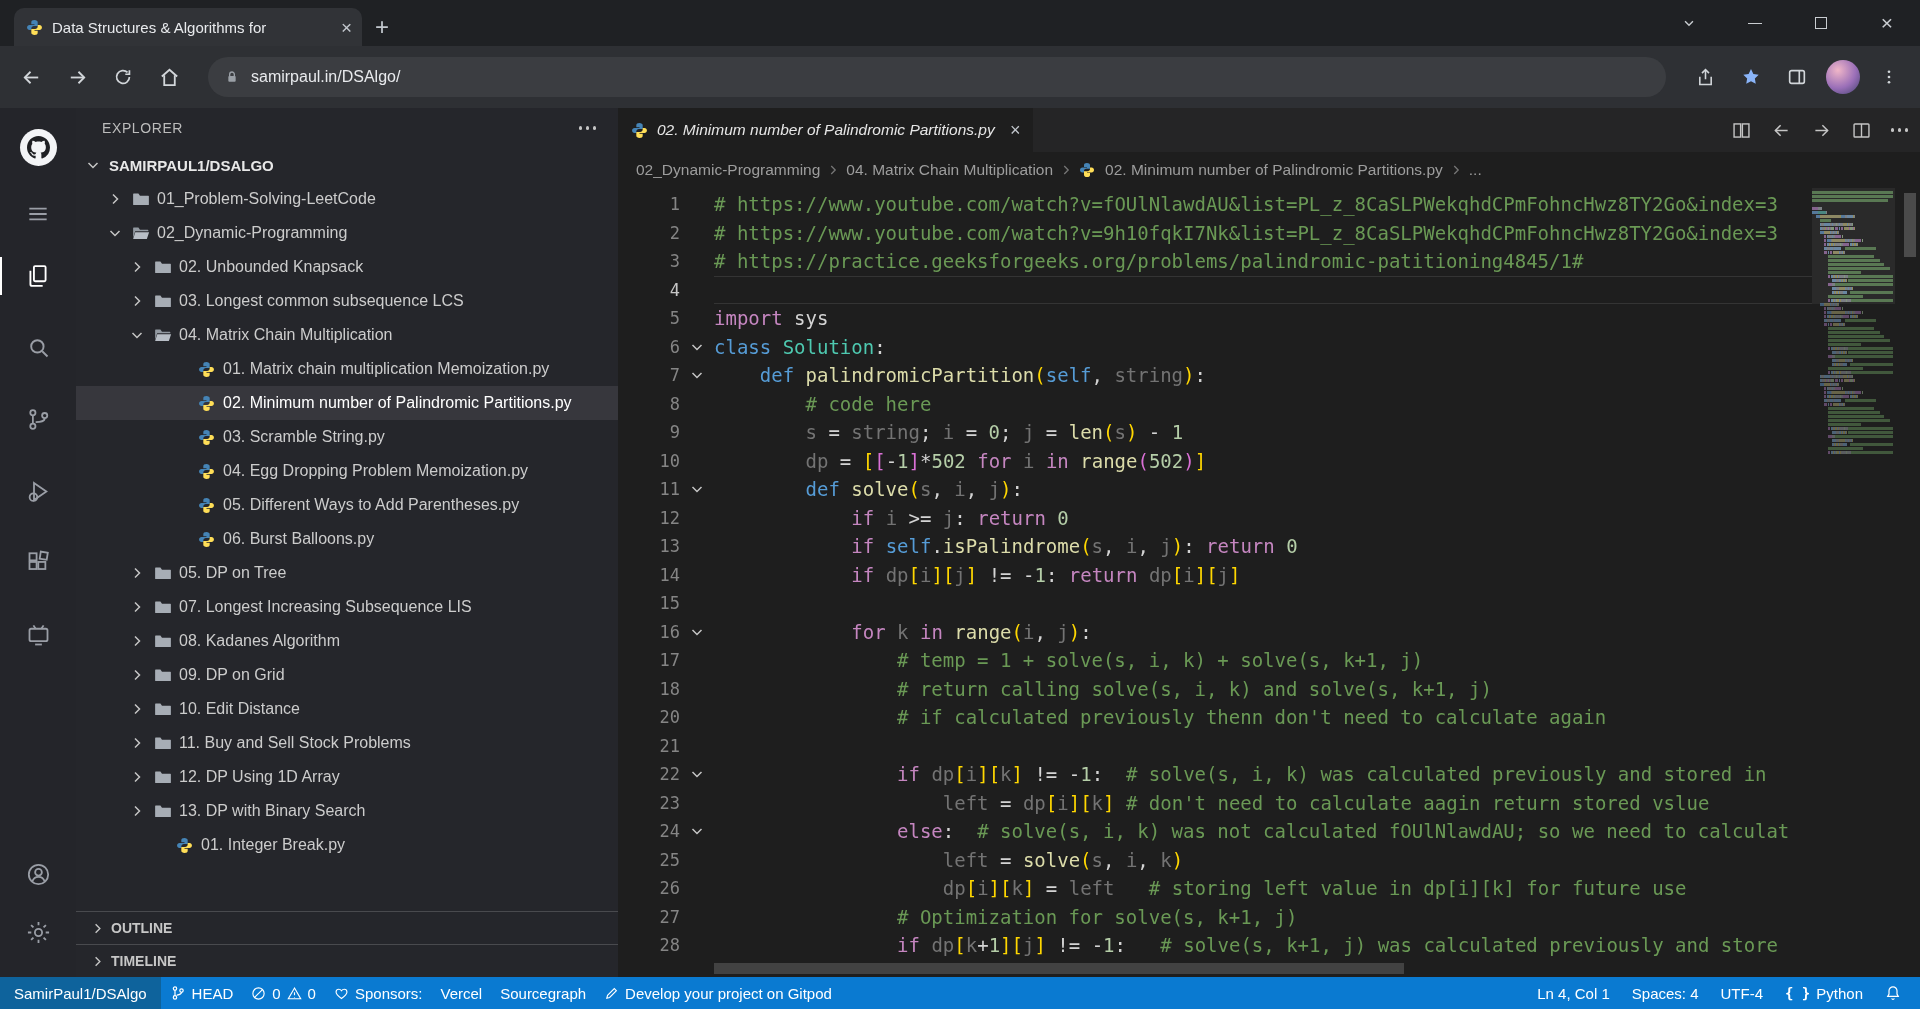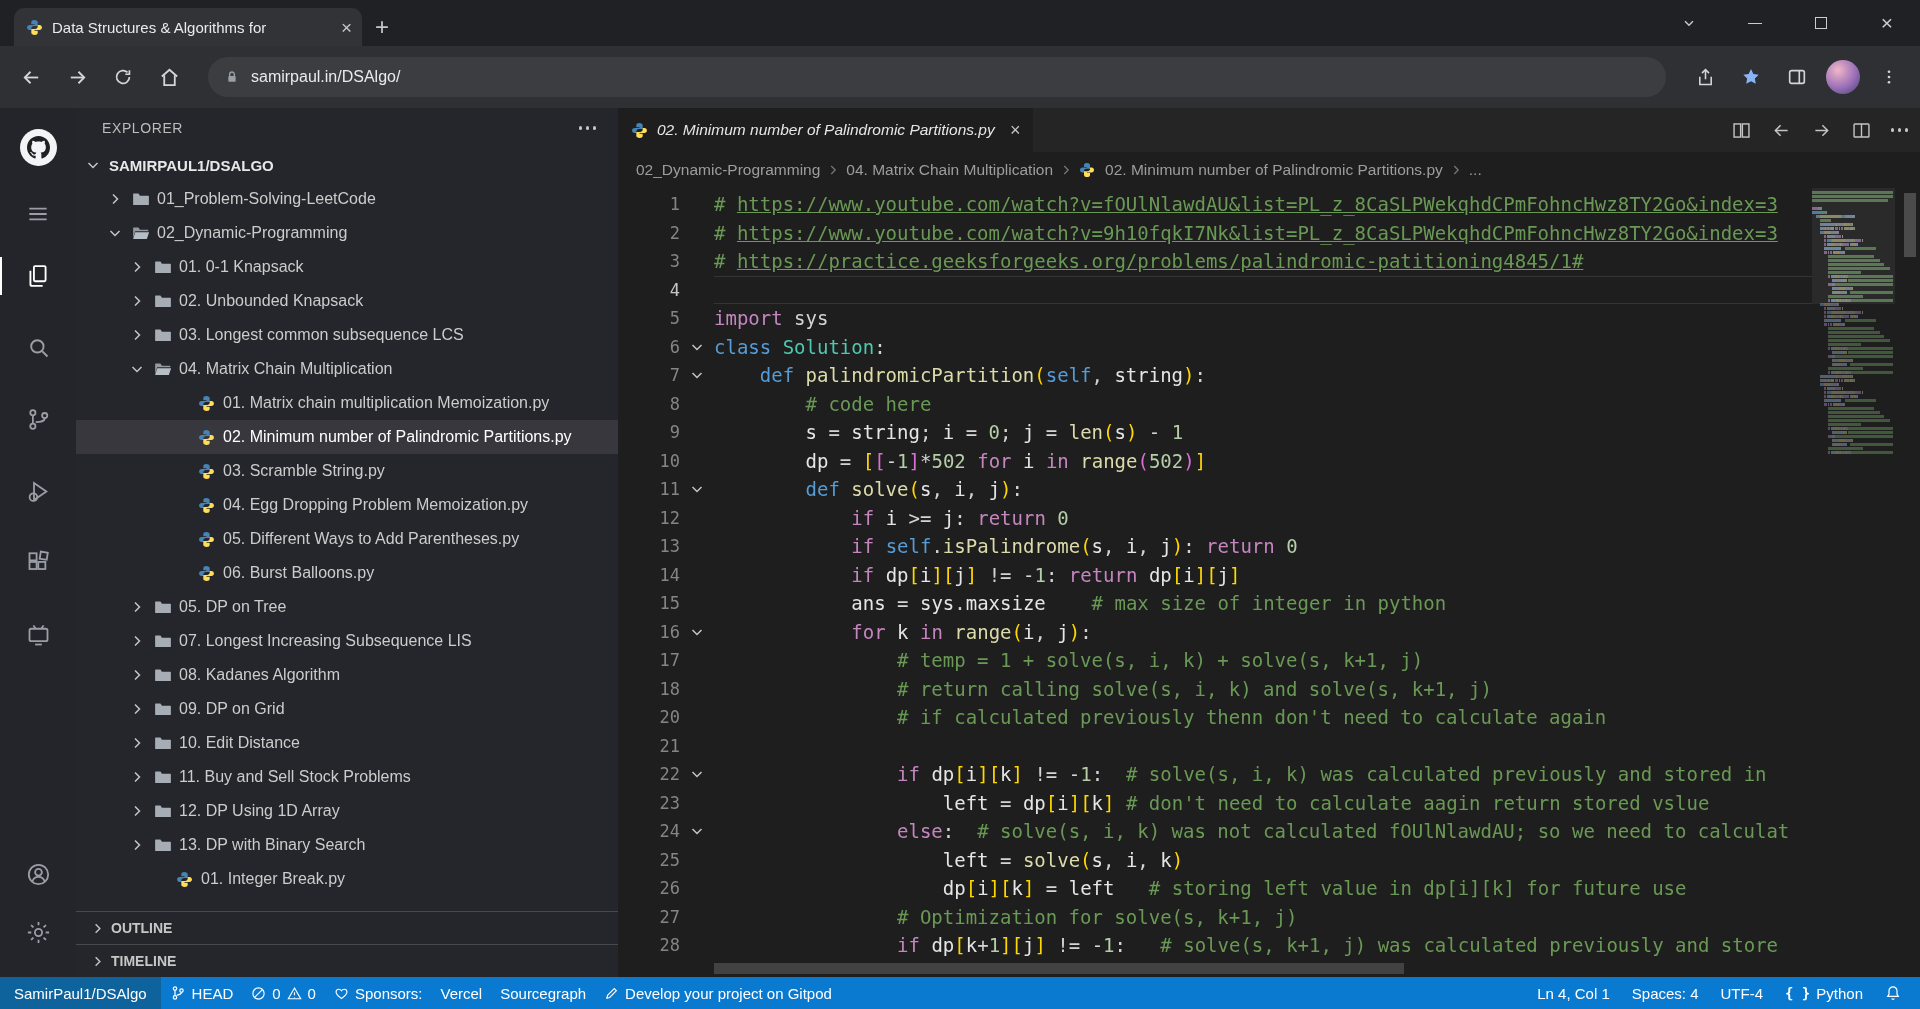--- a/index.html
+++ b/index.html
@@ -64,23 +64,23 @@
   .crumb-ico{width:17px;height:17px;margin-right:3px;}
 
   .code-wrap{position:absolute;top:80px;left:0;right:0;bottom:0;overflow:hidden;background:#1e1e1e;}
   .code-lines{position:absolute;top:2px;left:0;right:108px;overflow:hidden;}
   .code-line{display:flex;height:28.5px;line-height:28.5px;font-family:"DejaVu Sans Mono",monospace;font-size:19px;white-space:pre;position:relative;}
   .code-line .ln{width:62px;text-align:right;color:#858585;flex:none;font-size:17px;}
   .code-line.current .ln{color:#c6c6c6;}
   .code-line .fold{width:34px;flex:none;display:flex;align-items:center;justify-content:center;color:#c5c5c5;}
   .code-line .fold svg{transform:rotate(90deg);}
   .code-line.current::after{content:"";position:absolute;left:96px;right:0;top:0;bottom:0;border-top:1px solid rgba(255,255,255,0.10);border-bottom:1px solid rgba(255,255,255,0.10);pointer-events:none;}
-  .t-c{color:#6A9955;} .t-lnk{color:#6A9955;text-decoration:underline;}
+  .t-c{color:#6A9955;} .t-lnk{color:#6A9955;}
   .t-k{color:#C586C0;} .t-kd{color:#569CD6;} .t-cls{color:#4EC9B0;}
-  .t-fn{color:#DCDCAA;} .t-v{color:#e5e5e5;} .t-n{color:#B5CEA8;}
+  .t-fn{color:#DCDCAA;} .t-v{color:#737373;} .t-n{color:#B5CEA8;}
   .t-p{color:#D4D4D4;} .t-b{color:#FFD700;} .t-b2{color:#DA70D6;}
 
   .minimap{position:absolute;top:0;right:25px;width:83px;bottom:0;background:#1e1e1e;overflow:hidden;padding-top:3px;}
   .mm-line{height:3px;margin-bottom:1px;display:flex;max-width:81px;overflow:hidden;}
   .mm-line i{height:100%;flex:none;display:block;}
   .mm-viewport{position:absolute;top:0;left:0;right:0;height:116px;background:rgba(255,255,255,0.055);pointer-events:none;}
   .vscroll{position:absolute;top:0;right:0;width:22px;bottom:0;}
   .vthumb{position:absolute;top:5px;right:4px;width:12px;height:64px;background:rgba(130,130,130,0.45);}
   .hthumb{position:absolute;bottom:3px;left:96px;width:690px;height:11px;background:rgba(121,121,121,0.4);}
 
@@ -304,33 +304,20 @@
         <span class="chev">
           <svg width="16" height="16" viewBox="0 0 16 16">
             <path d="M6 3.5L10.5 8 6 12.5" fill="none" stroke="currentColor" stroke-width="1.5"></path>
           </svg>
         </span>
         <span class="tree-ico">
           <svg width="18" height="18" viewBox="0 0 16 16">
             <path fill="#a7adb5" d="M1.5 3.2h4.2l1.4 1.8h7.4c.3 0 .5.2.5.5v7.3c0 .3-.2.5-.5.5H1.5c-.3 0-.5-.2-.5-.5V3.7c0-.3.2-.5.5-.5z"></path>
           </svg>
         </span>
-        <span>01. 0-1 Knapsack</span>
-      </div>
-      <div class="tree-row" style="padding-left: 52px;">
-        <span class="chev">
-          <svg width="16" height="16" viewBox="0 0 16 16">
-            <path d="M6 3.5L10.5 8 6 12.5" fill="none" stroke="currentColor" stroke-width="1.5"></path>
-          </svg>
-        </span>
-        <span class="tree-ico">
-          <svg width="18" height="18" viewBox="0 0 16 16">
-            <path fill="#a7adb5" d="M1.5 3.2h4.2l1.4 1.8h7.4c.3 0 .5.2.5.5v7.3c0 .3-.2.5-.5.5H1.5c-.3 0-.5-.2-.5-.5V3.7c0-.3.2-.5.5-.5z"></path>
-          </svg>
-        </span>
         <span>02. Unbounded Knapsack</span>
       </div>
       <div class="tree-row" style="padding-left: 52px;">
         <span class="chev">
           <svg width="16" height="16" viewBox="0 0 16 16">
             <path d="M6 3.5L10.5 8 6 12.5" fill="none" stroke="currentColor" stroke-width="1.5"></path>
           </svg>
         </span>
         <span class="tree-ico">
           <svg width="18" height="18" viewBox="0 0 16 16">
@@ -660,21 +647,21 @@
             </svg></span><span><span class="t-p">    </span><span class="t-kd">def </span><span class="t-fn">palindromicPartition</span><span class="t-b">(</span><span class="t-kd">self</span><span class="t-p">, </span><span class="t-v">string</span><span class="t-b">)</span><span class="t-p">:</span></span></div>
         <div class="code-line"><span class="ln">8</span><span class="fold"></span><span><span class="t-p">        </span><span class="t-c"># code here</span></span></div>
         <div class="code-line"><span class="ln">9</span><span class="fold"></span><span><span class="t-p">        </span><span class="t-v">s</span><span class="t-p"> = </span><span class="t-v">string</span><span class="t-p">; </span><span class="t-v">i</span><span class="t-p"> = </span><span class="t-n">0</span><span class="t-p">; </span><span class="t-v">j</span><span class="t-p"> = </span><span class="t-fn">len</span><span class="t-b">(</span><span class="t-v">s</span><span class="t-b">)</span><span class="t-p"> - </span><span class="t-n">1</span></span></div>
         <div class="code-line"><span class="ln">10</span><span class="fold"></span><span><span class="t-p">        </span><span class="t-v">dp</span><span class="t-p"> = </span><span class="t-b">[</span><span class="t-b2">[</span><span class="t-p">-</span><span class="t-n">1</span><span class="t-b2">]</span><span class="t-p">*</span><span class="t-n">502</span><span class="t-p"> </span><span class="t-k">for</span><span class="t-p"> </span><span class="t-v">i</span><span class="t-p"> </span><span class="t-k">in</span><span class="t-p"> </span><span class="t-fn">range</span><span class="t-b2">(</span><span class="t-n">502</span><span class="t-b2">)</span><span class="t-b">]</span></span></div>
         <div class="code-line"><span class="ln">11</span><span class="fold"><svg width="16" height="16" viewBox="0 0 16 16">
               <path d="M6 3.5L10.5 8 6 12.5" fill="none" stroke="currentColor" stroke-width="1.5"></path>
             </svg></span><span><span class="t-p">        </span><span class="t-kd">def </span><span class="t-fn">solve</span><span class="t-b">(</span><span class="t-v">s</span><span class="t-p">, </span><span class="t-v">i</span><span class="t-p">, </span><span class="t-v">j</span><span class="t-b">)</span><span class="t-p">:</span></span></div>
         <div class="code-line"><span class="ln">12</span><span class="fold"></span><span><span class="t-p">            </span><span class="t-k">if</span><span class="t-p"> </span><span class="t-v">i</span><span class="t-p"> &gt;= </span><span class="t-v">j</span><span class="t-p">: </span><span class="t-k">return</span><span class="t-p"> </span><span class="t-n">0</span></span></div>
         <div class="code-line"><span class="ln">13</span><span class="fold"></span><span><span class="t-p">            </span><span class="t-k">if</span><span class="t-p"> </span><span class="t-kd">self</span><span class="t-p">.</span><span class="t-fn">isPalindrome</span><span class="t-b">(</span><span class="t-v">s</span><span class="t-p">, </span><span class="t-v">i</span><span class="t-p">, </span><span class="t-v">j</span><span class="t-b">)</span><span class="t-p">: </span><span class="t-k">return</span><span class="t-p"> </span><span class="t-n">0</span></span></div>
         <div class="code-line"><span class="ln">14</span><span class="fold"></span><span><span class="t-p">            </span><span class="t-k">if</span><span class="t-p"> </span><span class="t-v">dp</span><span class="t-b">[</span><span class="t-v">i</span><span class="t-b">]</span><span class="t-b">[</span><span class="t-v">j</span><span class="t-b">]</span><span class="t-p"> != -</span><span class="t-n">1</span><span class="t-p">: </span><span class="t-k">return</span><span class="t-p"> </span><span class="t-v">dp</span><span class="t-b">[</span><span class="t-v">i</span><span class="t-b">]</span><span class="t-b">[</span><span class="t-v">j</span><span class="t-b">]</span></span></div>
-        <div class="code-line"><span class="ln">15</span><span class="fold"></span><span><span class="t-p">            </span><span class="t-v">ans</span><span class="t-p"> = </span><span class="t-v">sys</span><span class="t-p">.</span><span class="t-v">maxsize</span><span class="t-p">    </span><span class="t-c"># max size of integer in python</span></span></div>
+        <div class="code-line"><span class="ln">15</span><span class="fold"></span></div>
         <div class="code-line"><span class="ln">16</span><span class="fold"><svg width="16" height="16" viewBox="0 0 16 16">
               <path d="M6 3.5L10.5 8 6 12.5" fill="none" stroke="currentColor" stroke-width="1.5"></path>
             </svg></span><span><span class="t-p">            </span><span class="t-k">for</span><span class="t-p"> </span><span class="t-v">k</span><span class="t-p"> </span><span class="t-k">in</span><span class="t-p"> </span><span class="t-fn">range</span><span class="t-b">(</span><span class="t-v">i</span><span class="t-p">, </span><span class="t-v">j</span><span class="t-b">)</span><span class="t-p">:</span></span></div>
         <div class="code-line"><span class="ln">17</span><span class="fold"></span><span><span class="t-p">                </span><span class="t-c"># temp = 1 + solve(s, i, k) + solve(s, k+1, j)</span></span></div>
         <div class="code-line"><span class="ln">18</span><span class="fold"></span><span><span class="t-p">                </span><span class="t-c"># return calling solve(s, i, k) and solve(s, k+1, j)</span></span></div>
         <div class="code-line"><span class="ln">20</span><span class="fold"></span><span><span class="t-p">                </span><span class="t-c"># if calculated previously thenn don't need to calculate again</span></span></div>
         <div class="code-line"><span class="ln">21</span><span class="fold"></span></div>
         <div class="code-line"><span class="ln">22</span><span class="fold"><svg width="16" height="16" viewBox="0 0 16 16">
               <path d="M6 3.5L10.5 8 6 12.5" fill="none" stroke="currentColor" stroke-width="1.5"></path>
             </svg></span><span><span class="t-p">                </span><span class="t-k">if</span><span class="t-p"> </span><span class="t-v">dp</span><span class="t-b">[</span><span class="t-v">i</span><span class="t-b">]</span><span class="t-b">[</span><span class="t-v">k</span><span class="t-b">]</span><span class="t-p"> != -</span><span class="t-n">1</span><span class="t-p">:  </span><span class="t-c"># solve(s, i, k) was calculated previously and stored in</span></span></div>

